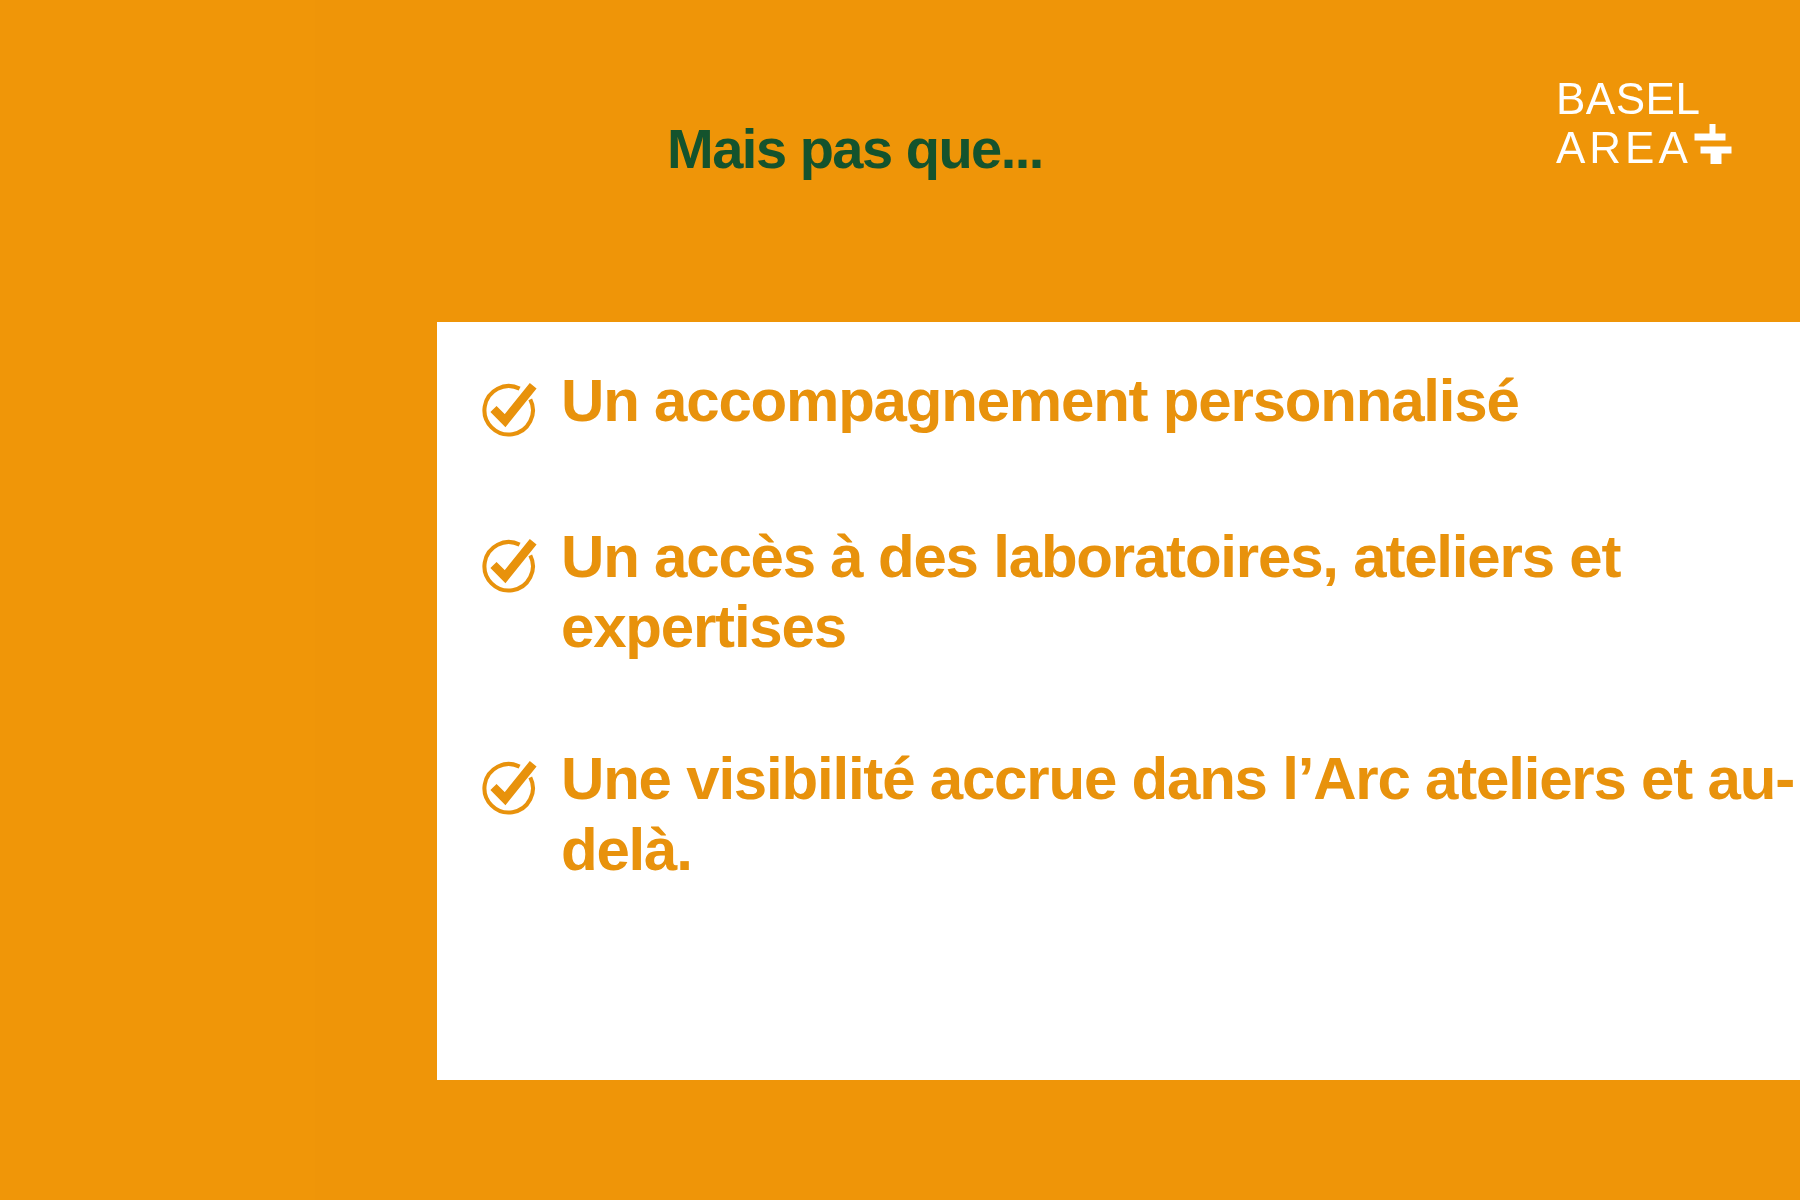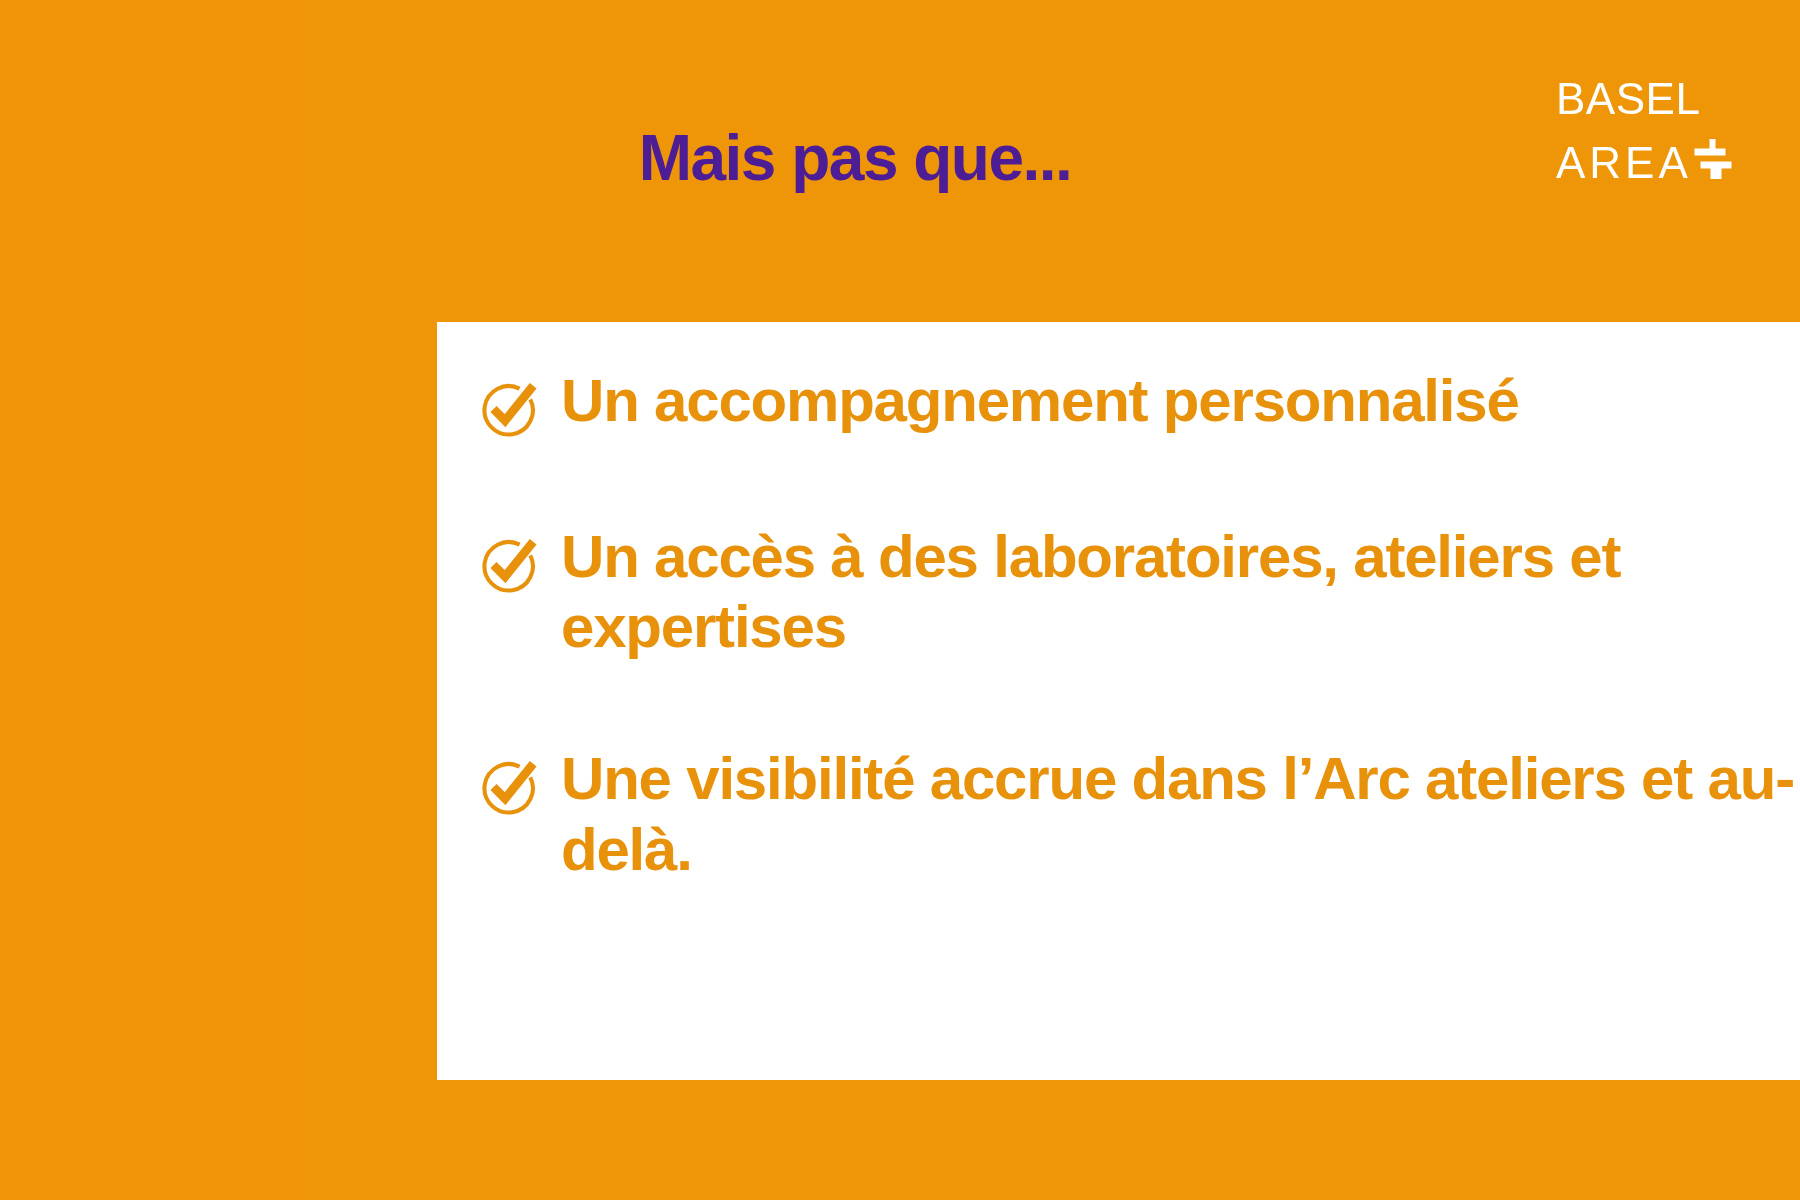--- a/index.html
+++ b/index.html
@@ -41,22 +41,22 @@
     background: #ef9508;
   }
 
   
   #slide-title {
     position: absolute;
     left: 315px;
     top: 82px;
     width: 1080px;
     text-align: center;
-    color: #4c1d95;
-    font-size: 64px;
+    color: #14532d;
+    font-size: 56px;
     font-weight: bold;
     letter-spacing: -1.5px;
     line-height: 1.05;
     white-space: nowrap;
   }
 
   
   #logo {
     position: absolute;
     left: 1556px;
@@ -68,21 +68,21 @@
   #logo-basel {
     font-size: 44px;
     font-weight: normal;
     letter-spacing: 0.5px;
     line-height: 0.95;
     display: block;
   }
   #logo-area-row {
     display: flex;
     align-items: center;
-    margin-top: 19px;
+    margin-top: 4px;
   }
   #logo-area {
     font-size: 44px;
     font-weight: 300;
     letter-spacing: 4px;
     line-height: 1;
     display: block;
   }
   #logo-mark {
     display: block;

